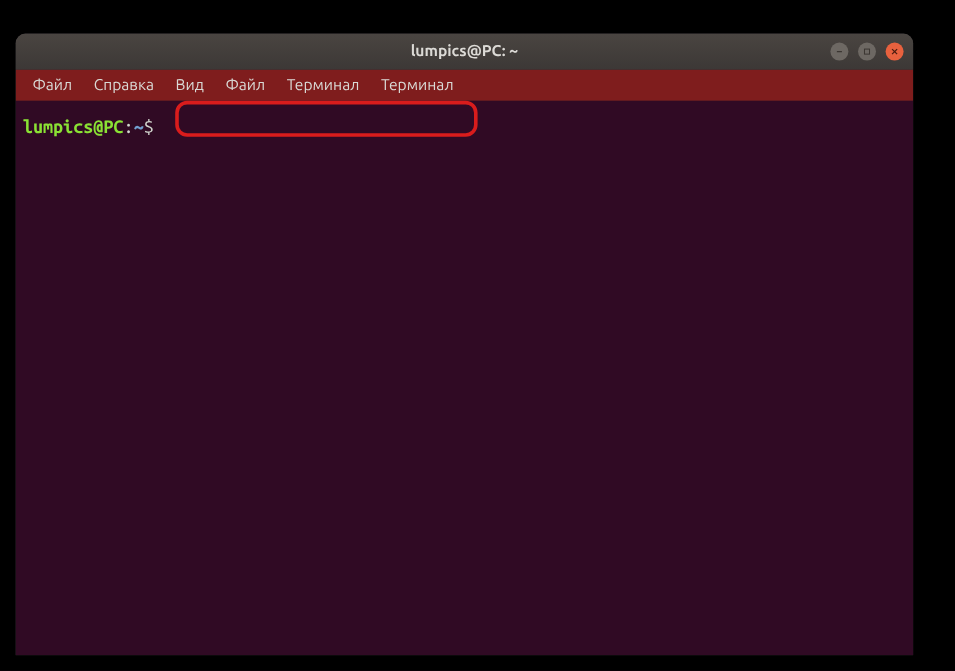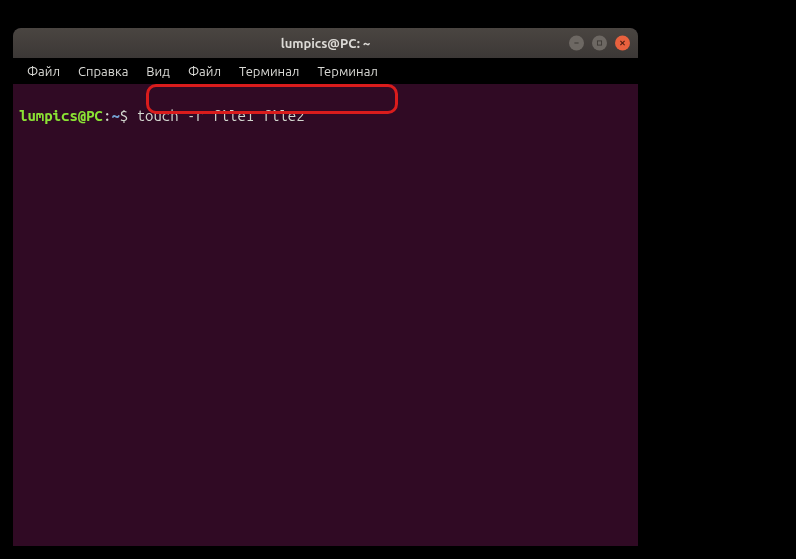--- a/index.html
+++ b/index.html
@@ -12,21 +12,21 @@
       width: 796px;
       height: 559px;
       font-family: "Ubuntu Mono", "DejaVu Sans Mono", monospace;
       overflow: hidden;
       position: relative;
     }
     .window {
       position: absolute;
       top: 28px;
       left: 13px;
-      width: 625px;
+      width: 748px;
       height: 518px;
       background: #2e2a2e;
       border-radius: 8px 8px 0 0;
       box-shadow: 0 2px 10px rgba(0,0,0,0.5);
       overflow: hidden;
     }
     .titlebar {
       height: 30px;
       background: linear-gradient(to bottom, #4a4541, #3c3836);
       display: flex;
@@ -68,37 +68,37 @@
     .win-btn.close {
       background: #e8613e;
     }
     .win-btn-inner {
       width: 7px;
       height: 7px;
       display: block;
     }
     .menubar {
       height: 26px;
-      background: #000000;
+      background: #7f1d1d;
       display: flex;
       align-items: center;
       padding: 0 6px;
       gap: 2px;
       font-family: Ubuntu, "DejaVu Sans", sans-serif;
       font-size: 13px;
       color: #dadad6;
     }
     .menu-item {
       padding: 3px 8px;
       cursor: pointer;
     }
     .terminal-body {
       background: #300a24;
       height: calc(100% - 56px);
-      padding: 22px 6px;
+      padding: 12px 6px;
       font-size: 15px;
       line-height: 1.35;
       position: relative;
     }
     .prompt-line {
       display: flex;
       align-items: baseline;
       white-space: pre;
     }
     .prompt-user {
@@ -159,17 +159,17 @@
     <div class="menu-item">Файл</div>
     <div class="menu-item">Справка</div>
     <div class="menu-item">Вид</div>
     <div class="menu-item">Файл</div>
     <div class="menu-item">Терминал</div>
     <div class="menu-item">Терминал</div>
   </div>
 
   <div class="terminal-body">
     <div class="prompt-line">
-      <span class="prompt-user">lumpics@PC</span><span class="prompt-colon">:</span><span class="prompt-path">~</span><span class="prompt-dollar">$</span><span class="command-text"> touch -r file1 file2</span>
+      <span class="prompt-user">lumpics@PC</span><span class="prompt-colon">:</span><span class="prompt-path">~</span><span class="prompt-dollar">$</span>
     </div>
     <div class="highlight-box"></div>
   </div>
 </div>
 
 </body></html>

